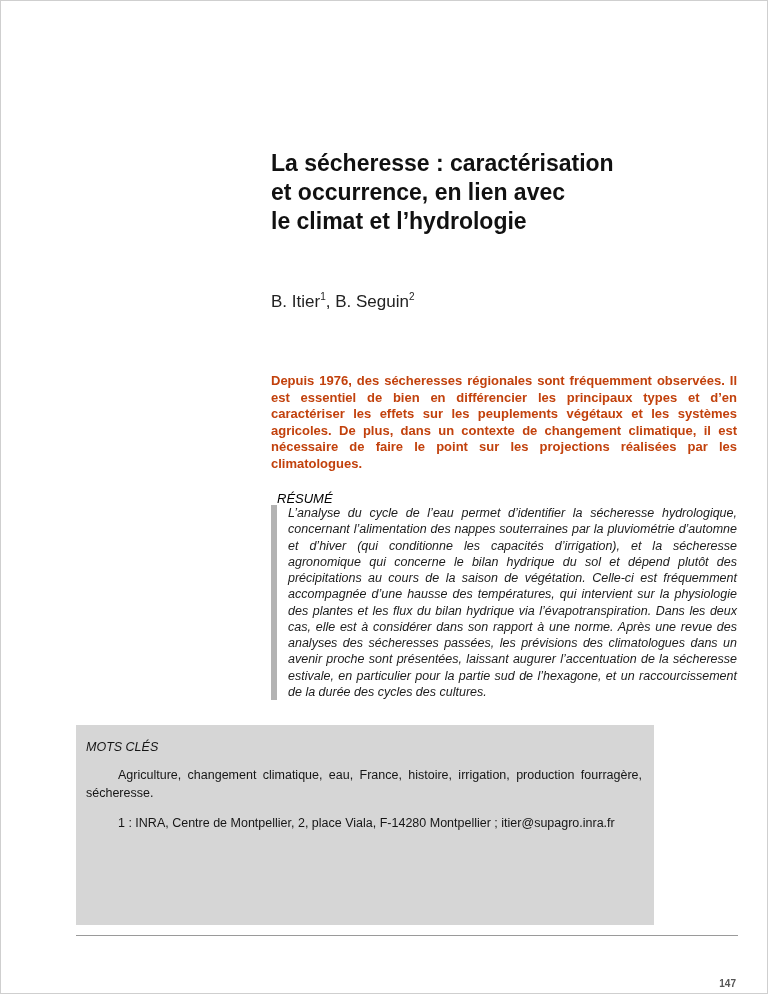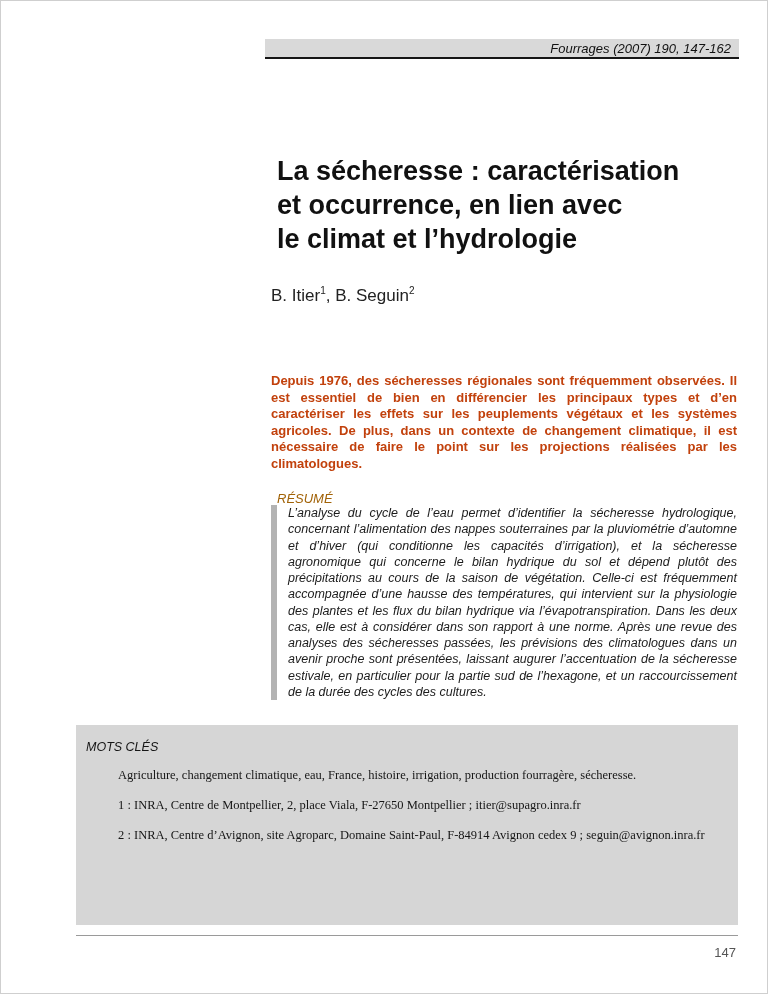--- a/index.html
+++ b/index.html
@@ -28,31 +28,31 @@
     padding-right: 8px;
     font-size: 13px;
     font-style: italic;
     color: #111111;
   }
 
   .title {
     position: absolute;
     left: 270px; top: 148px;
     width: 472px;
-    margin: 6px;
-    font-size: 27px;
+    margin: 0;
+    font-size: 23px;
     font-weight: bold;
     line-height: 1.25;
     color: #111111;
     white-space: pre-line;
   }
 
   .authors {
     position: absolute;
-    left: 270px; top: 284px;
+    left: 270px; top: 290px;
     font-size: 17px;
     color: #222222;
   }
   .authors sup { font-size: 10px; }
 
   .intro {
     position: absolute;
     left: 270px; top: 372px;
     width: 466px;
     margin: 0;
@@ -61,21 +61,21 @@
     line-height: 1.27;
     text-align: justify;
     color: #c2410c;
   }
 
   .resume-heading {
     position: absolute;
     left: 276px; top: 490px;
     font-size: 13px;
     font-style: italic;
-    color: #a16207;
+    color: #000000;
   }
 
   .abstract-wrap {
     position: absolute;
     left: 270px; top: 504px;
     width: 466px;
     display: flex;
     align-items: stretch;
   }
   .abstract-bar {
@@ -89,62 +89,58 @@
     font-size: 12.5px;
     font-style: italic;
     line-height: 1.3;
     text-align: justify;
     color: #1c1c1c;
   }
 
   .footer-box {
     position: absolute;
     left: 75px; top: 724px;
-    width: 662px;
+    width: 578px;
     min-height: 200px;
     background: var(--footer-gray, #d6d6d6);
     padding: 8px 12px 28px 10px;
     font-size: 12.5px;
     color: #161616;
   }
   .kw-heading {
     font-style: italic;
     margin: 7px 0 3px 0;
   }
   .kw-text {
     margin: 12px 0 3px 0;
     text-indent: 32px;
     text-align: justify;
     line-height: 1.45;
-    font-family: Liberation Serif, serif;
   }
 
   .rule {
     position: absolute;
     left: 75px; top: 934px;
     width: 662px;
     border-top: 1px solid #9a9a9a;
   }
 
   .page-number {
     position: absolute;
-    right: 31px; top: 944px;
-    font-size: 13px;
-    font-weight: normal;
+    right: 31px; top: 977px;
+    font-size: 10px;
+    font-weight: bold;
     color: #555555;
   }
 </style>
 </head>
 <body>
 
 <div class="page">
 
-  <div class="header-bar">
-    <span>Fourrages (2007) 190, 147-162</span>
-  </div>
 
   <h1 class="title">La sécheresse : caractérisation
 et occurrence, en lien avec
 le climat et l’hydrologie</h1>
 
   <div class="authors"><span>B. Itier</span><sup>1</sup><span>, </span><span>B. Seguin</span><sup>2</sup></div>
 
   <p class="intro">Depuis 1976, des sécheresses régionales sont fréquemment observées. Il est essentiel de bien en différencier les principaux types et d’en caractériser les effets sur les peuplements végétaux et les systèmes agricoles. De plus, dans un contexte de changement climatique, il est nécessaire de faire le point sur les projections réalisées par les climatologues.</p>
 
   <div class="resume-heading">RÉSUMÉ</div>
@@ -152,21 +148,20 @@
   <div class="abstract-wrap">
     <div class="abstract-bar"></div>
     <p class="abstract">L’analyse du cycle de l’eau permet d’identifier la sécheresse hydrologique, concernant l’alimentation des nappes souterraines par la pluviométrie d’automne et d’hiver (qui conditionne les capacités d’irrigation), et la sécheresse agronomique qui concerne le bilan hydrique du sol et dépend plutôt des précipitations au cours de la saison de végétation. Celle-ci est fréquemment accompagnée d’une hausse des températures, qui intervient sur la physiologie des plantes et les flux du bilan hydrique via l’évapotranspiration. Dans les deux cas, elle est à considérer dans son rapport à une norme. Après une revue des analyses des sécheresses passées, les prévisions des climatologues dans un avenir proche sont présentées, laissant augurer l’accentuation de la sécheresse estivale, en particulier pour la partie sud de l’hexagone, et un raccourcissement de la durée des cycles des cultures.</p>
   </div>
 
   <div class="footer-box">
     <div class="kw-heading">MOTS CLÉS</div>
     <p class="kw-text">Agriculture, changement climatique, eau, France, histoire, irrigation, production fourragère, sécheresse.</p>
 
 
-    <p class="kw-text">1 : INRA, Centre de Montpellier, 2, place Viala, F-27650 Montpellier ; itier@supagro.inra.fr</p>
-    <p class="kw-text">2 : INRA, Centre d’Avignon, site Agroparc, Domaine Saint-Paul, F-84914 Avignon cedex 9 ; seguin@avignon.inra.fr</p>
+    <p class="kw-text">1 : INRA, Centre de Montpellier, 2, place Viala, F-14280 Montpellier ; itier@supagro.inra.fr</p>
   </div>
 
   <div class="rule"></div>
 
   <div class="page-number">147</div>
 
 </div>
 
 </body></html>

